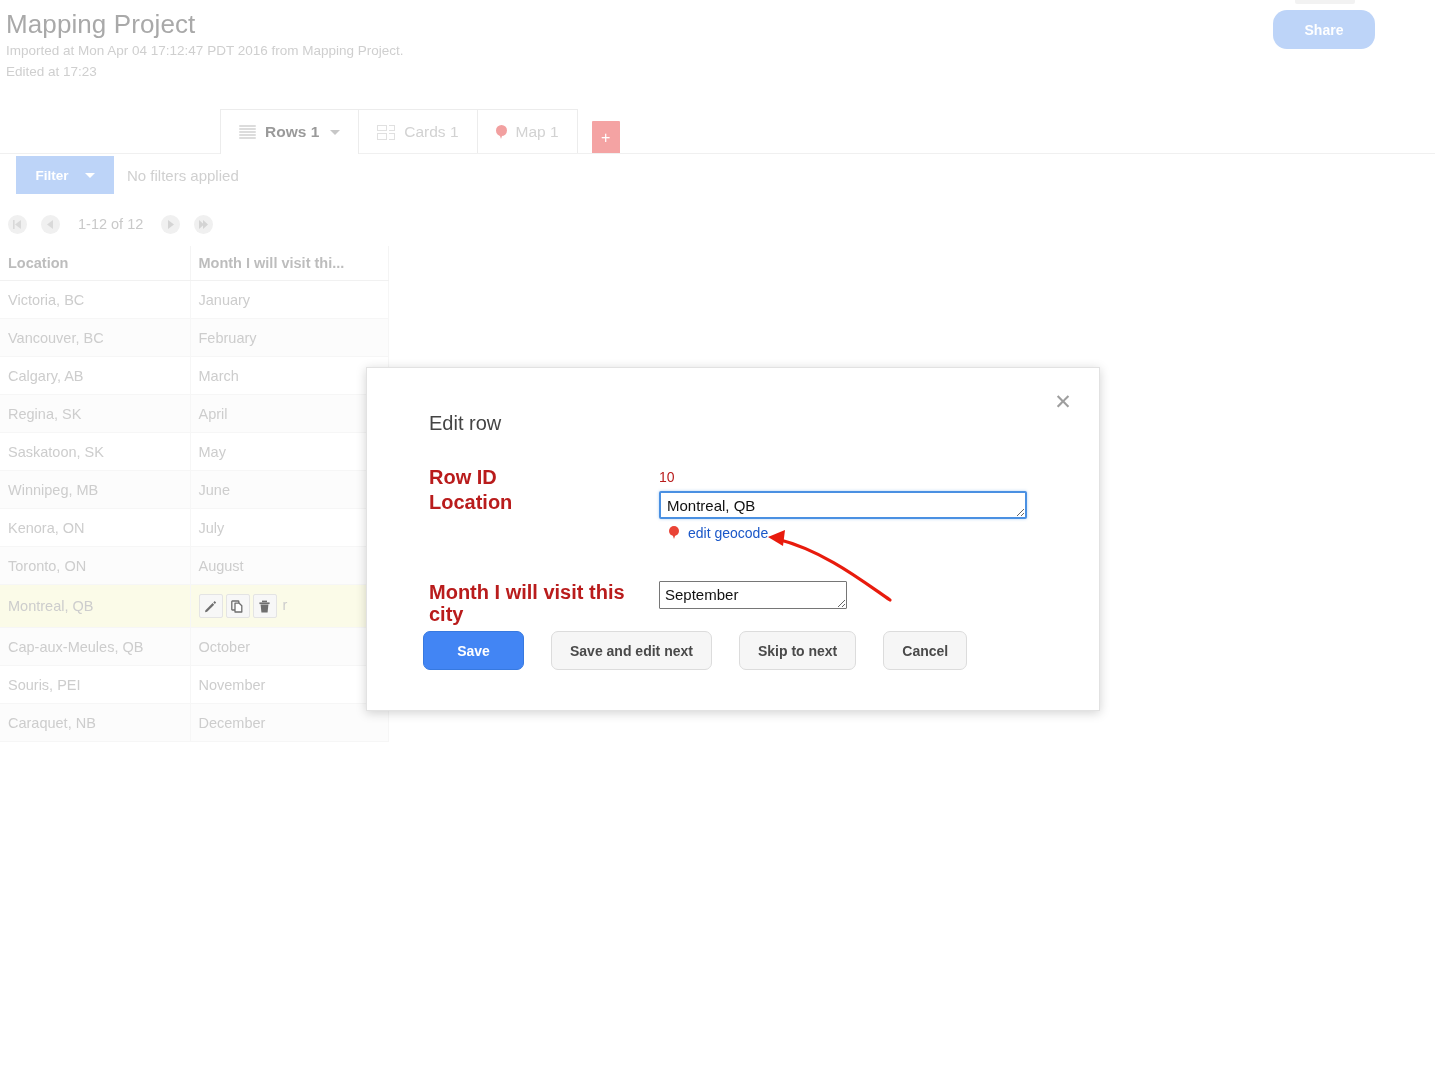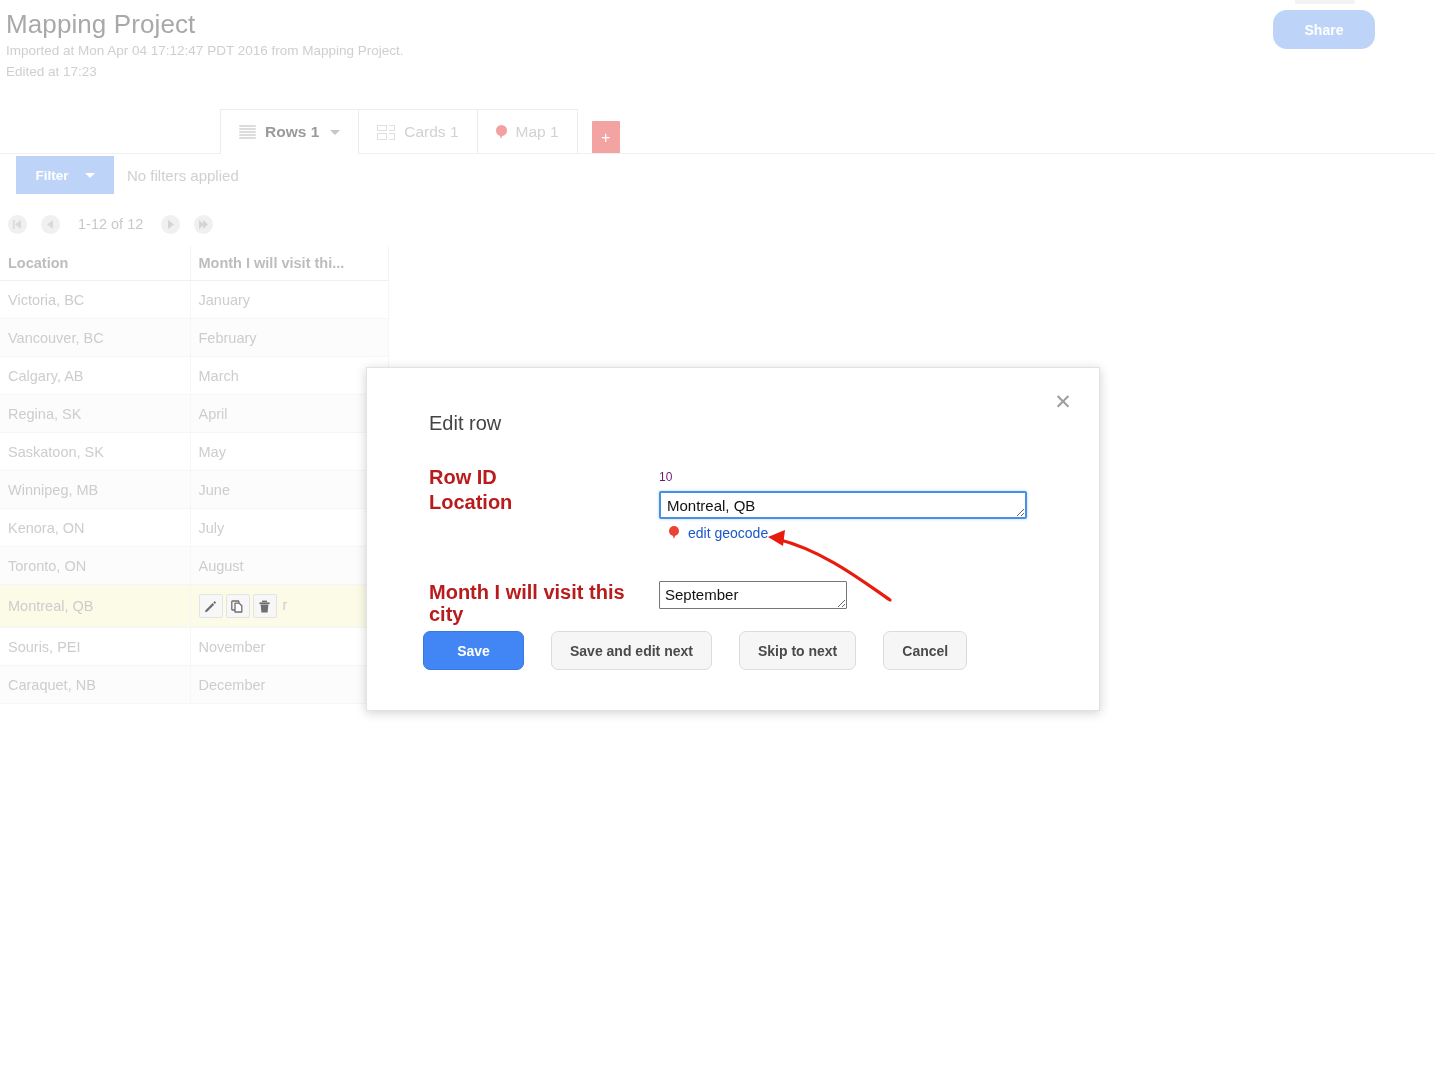--- a/index.html
+++ b/index.html
@@ -340,22 +340,22 @@
   }
   .field-label {
     width: 230px;
     font-size: 20px;
     color: #b91c1c;
     font-weight: bold;
     line-height: 22px;
     flex: none;
   }
   .field-static {
-    font-size: 12px;
-    color: #701a75;
+    font-size: 14px;
+    color: #b91c1c;
     line-height: 22px;
   }
   #location-input {
     width: 368px;
     height: 28px;
     box-sizing: border-box;
     border: 2px solid #4a90e2;
     border-radius: 2px;
     font-size: 15px;
     font-family: "Liberation Sans", sans-serif;
@@ -603,20 +603,24 @@
               </span>
               <span class="row-action-btn">
                 <svg width="13" height="13" viewBox="0 0 13 13">
                   <rect x="4" y="0.6" width="5" height="1.6" fill="#6f6f6f"></rect>
                   <rect x="1.4" y="2.4" width="10.2" height="1.7" fill="#6f6f6f"></rect>
                   <path d="M2.6 4.6 h7.8 l-0.8 7.8 H3.4 Z" fill="#6f6f6f"></path>
                 </svg>
               </span>
             </span><span class="leftover-text">r</span></td>
         </tr>
+        <tr class="stripe">
+          <td>Cap-aux-Meules, QB</td>
+          <td>October</td>
+        </tr>
         <tr>
           <td>Souris, PEI</td>
           <td>November</td>
         </tr>
         <tr class="stripe">
           <td>Caraquet, NB</td>
           <td>December</td>
         </tr>
       </tbody>
   </table>

